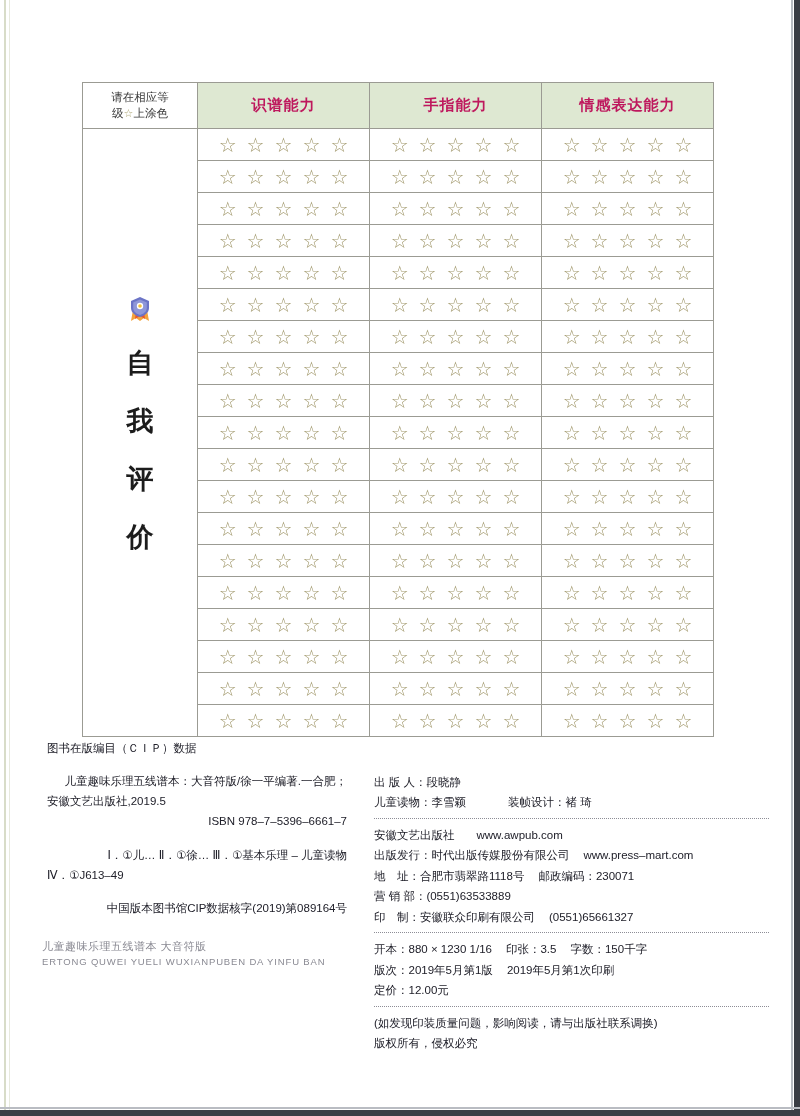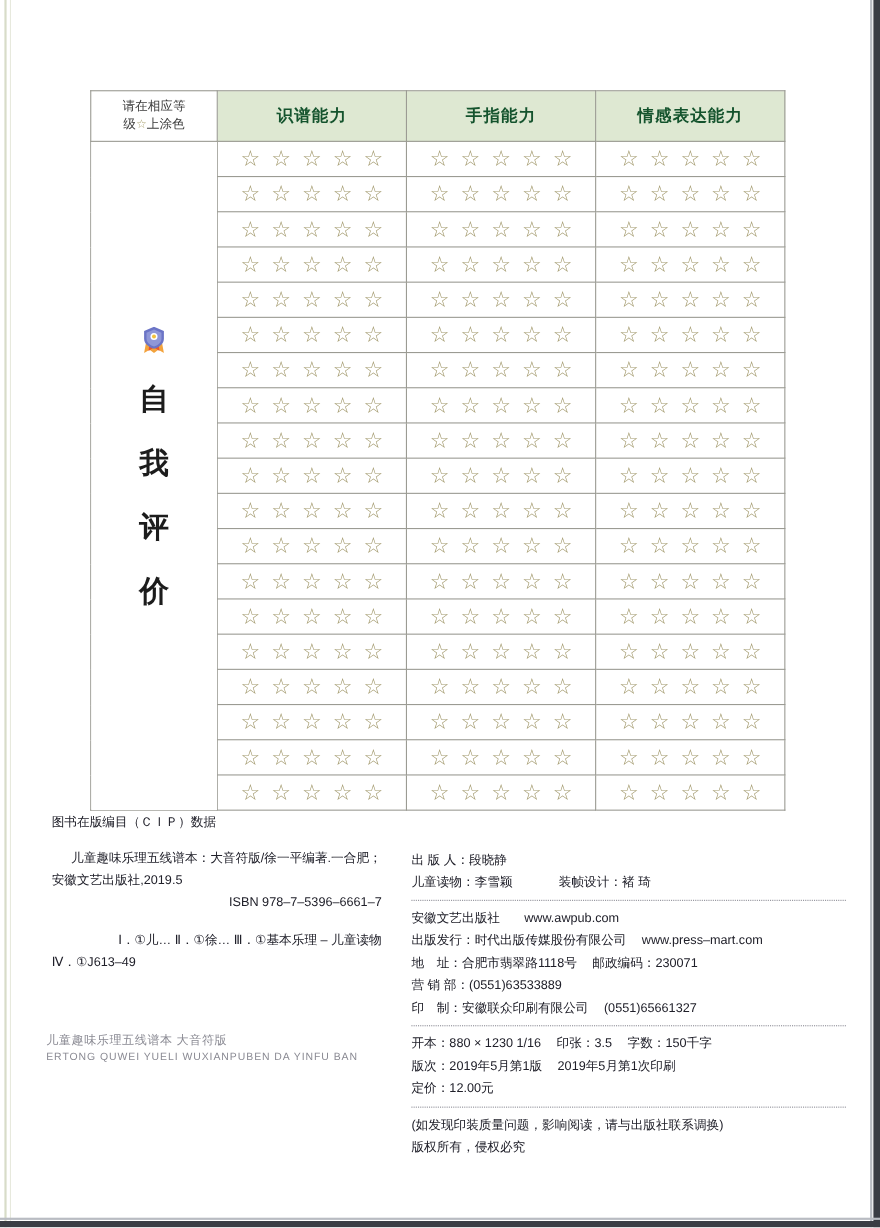--- a/index.html
+++ b/index.html
@@ -71,21 +71,21 @@
     margin: 0;
   }
   .col-label { width: 115px; }
   .col-star  { width: 172px; }
 
   thead th {
     background: #dee8d2;
     height: 45px;
     font-size: 15px;
     font-weight: bold;
-    color: #14532d;
+    color: #be185d;
     letter-spacing: 1px;
     text-align: center;
     vertical-align: middle;
   }
   thead th.label-head {
     background: #ffffff;
     font-size: 11.5px;
     font-weight: normal;
     letter-spacing: 0px;
     line-height: 1.45;
@@ -358,20 +358,21 @@
     <div class="blk">图书在版编目（ＣＩＰ）数据</div>
     <div class="blk">
       <div class="indent">儿童趣味乐理五线谱本：大音符版/徐一平编著.一合肥；</div>
       <div>安徽文艺出版社,2019.5</div>
       <div class="indent">ISBN 978–7–5396–6661–7</div>
     </div>
     <div class="blk">
       <div class="indent">Ⅰ．①儿… Ⅱ．①徐… Ⅲ．①基本乐理 – 儿童读物</div>
       <div>Ⅳ．①J613–49</div>
     </div>
+    <div class="indent">中国版本图书馆CIP数据核字(2019)第089164号</div>
   </div>
 
   <div class="pinyin-block">
     <div class="pinyin-cn">儿童趣味乐理五线谱本  大音符版</div>
     <div class="pinyin-en">ERTONG QUWEI YUELI WUXIANPUBEN DA YINFU BAN</div>
   </div>
 
   <div class="colophon-right">
 
     <div class="rrow"><span>出 版 人：</span><span>段晓静</span></div>

